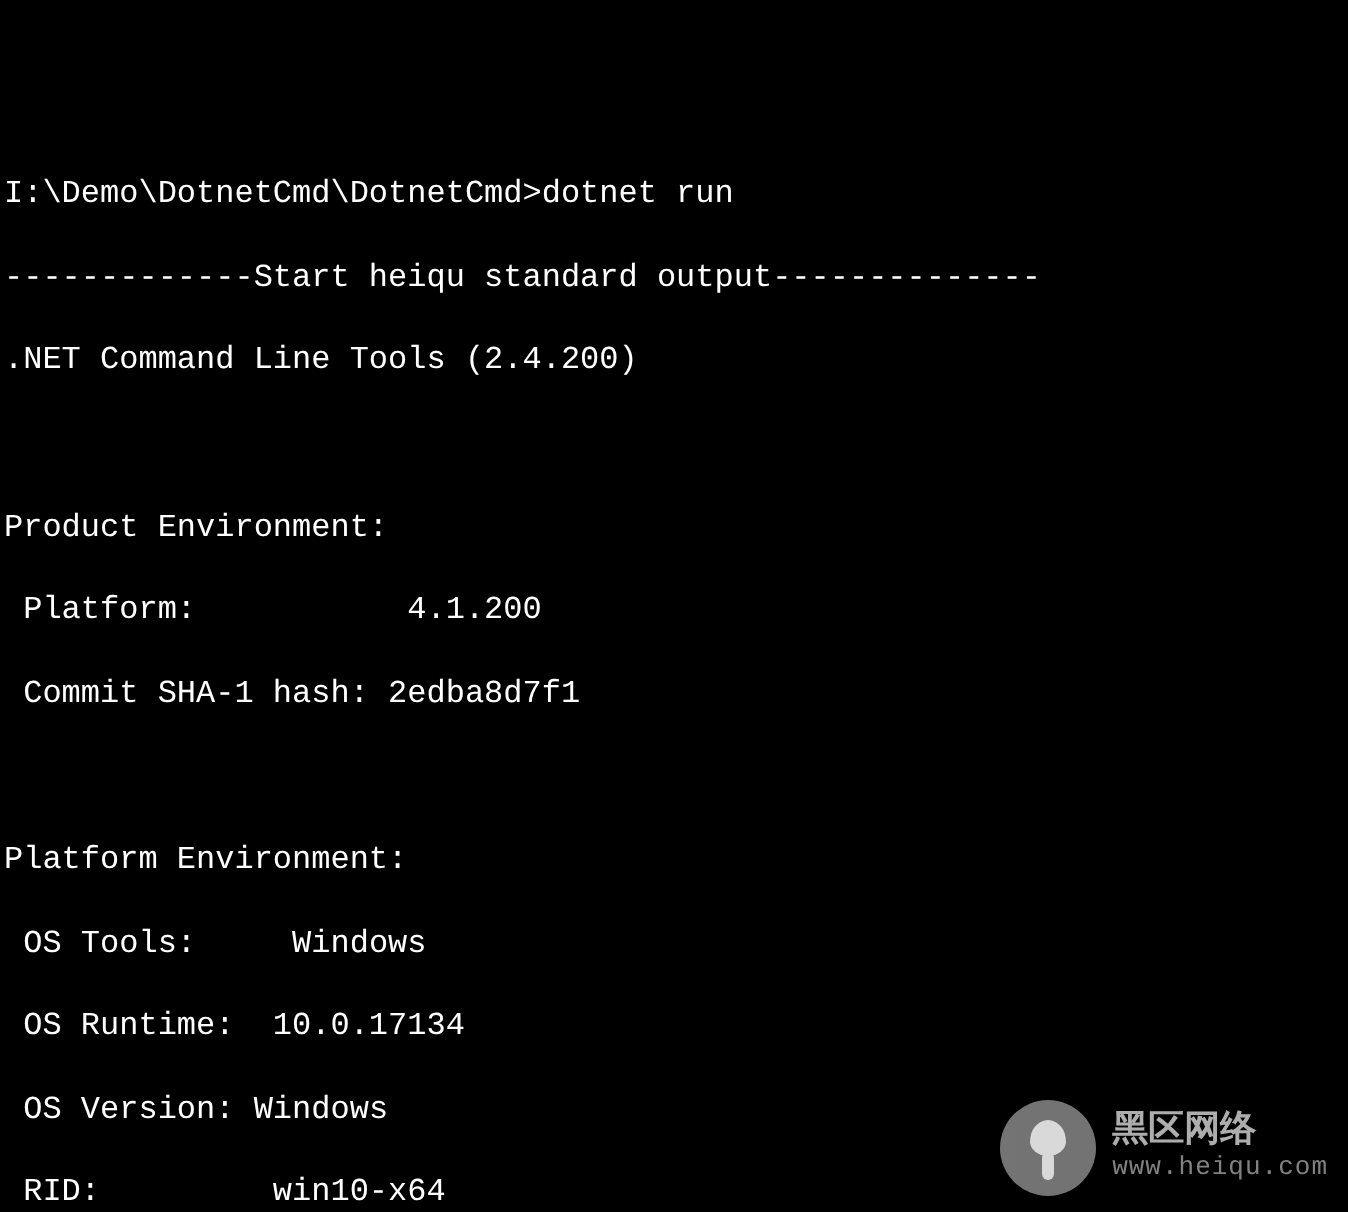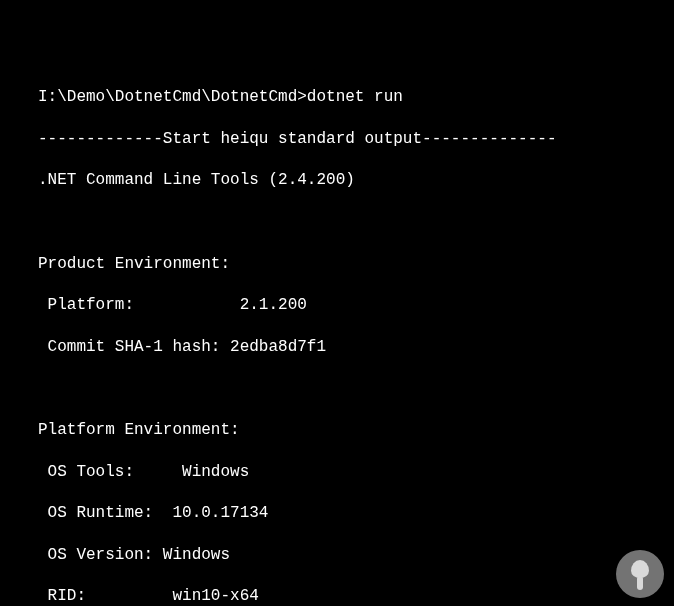--- a/index.html
+++ b/index.html
@@ -15,21 +15,20 @@
       line-height: 1.3;
       width: 674px;
       height: 606px;
       padding: 4px 2px;
       white-space: pre;
       overflow: hidden;
       position: relative;
     }
     .terminal-line {
       display: block;
-      margin-left: 36px;
     }
     .watermark {
       position: absolute;
       bottom: 8px;
       right: 10px;
       display: flex;
       align-items: center;
       gap: 8px;
       opacity: 0.85;
     }
@@ -81,21 +80,21 @@
 </head>
 <body>
 
 
 
 <span class="terminal-line"><span>I:\Demo\DotnetCmd\DotnetCmd&gt;</span><span>dotnet run</span></span>
 <span class="terminal-line">-------------Start heiqu standard output--------------</span>
 <span class="terminal-line">.NET Command Line Tools (2.4.200)</span>
 <span class="terminal-line"> </span>
 <span class="terminal-line">Product Environment:</span>
-<span class="terminal-line"><span> Platform:           </span><span>2.1.200</span></span>
+<span class="terminal-line"><span> Platform:           </span><span>4.1.200</span></span>
 <span class="terminal-line"><span> Commit SHA-1 hash: </span><span>2edba8d7f1</span></span>
 <span class="terminal-line"> </span>
 <span class="terminal-line">Platform Environment:</span>
 <span class="terminal-line"><span> OS Tools:     </span><span>Windows</span></span>
 <span class="terminal-line"><span> OS Runtime:  </span><span>10.0.17134</span></span>
 <span class="terminal-line"><span> OS Version: </span><span>Windows</span></span>
 <span class="terminal-line"><span> RID:         </span><span>win10-x64</span></span>
 
 
 
@@ -106,16 +105,20 @@
 
 
 
 
 
 
 
 
 <div class="watermark">
   <div class="watermark-icon"></div>
+  <div class="watermark-text">
+    <span class="watermark-cn">黑区网络</span>
+    <span class="watermark-url">www.heiqu.com</span>
+  </div>
 </div>
 
 
 
 
 </body></html>

